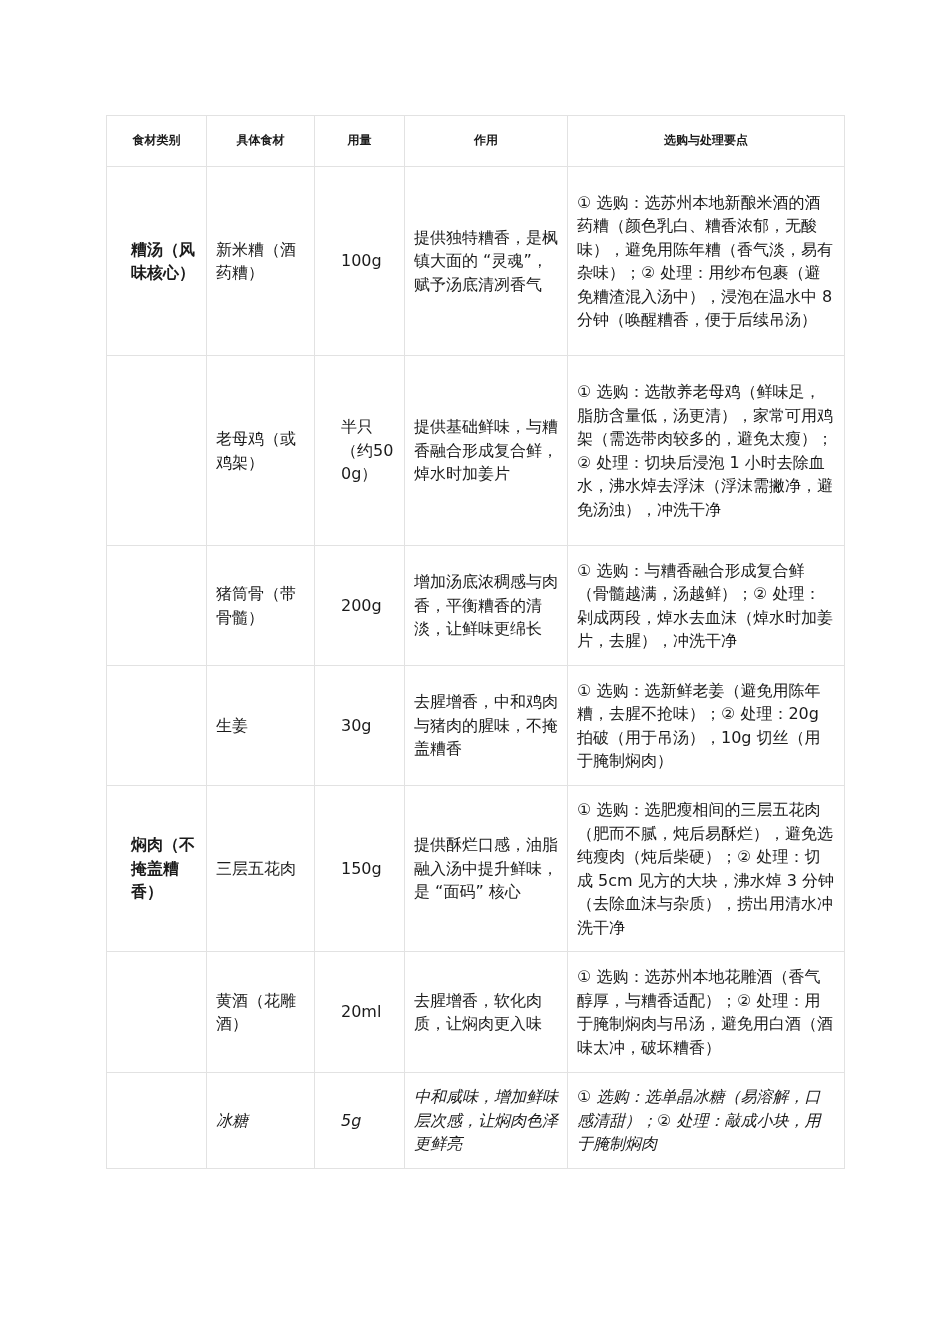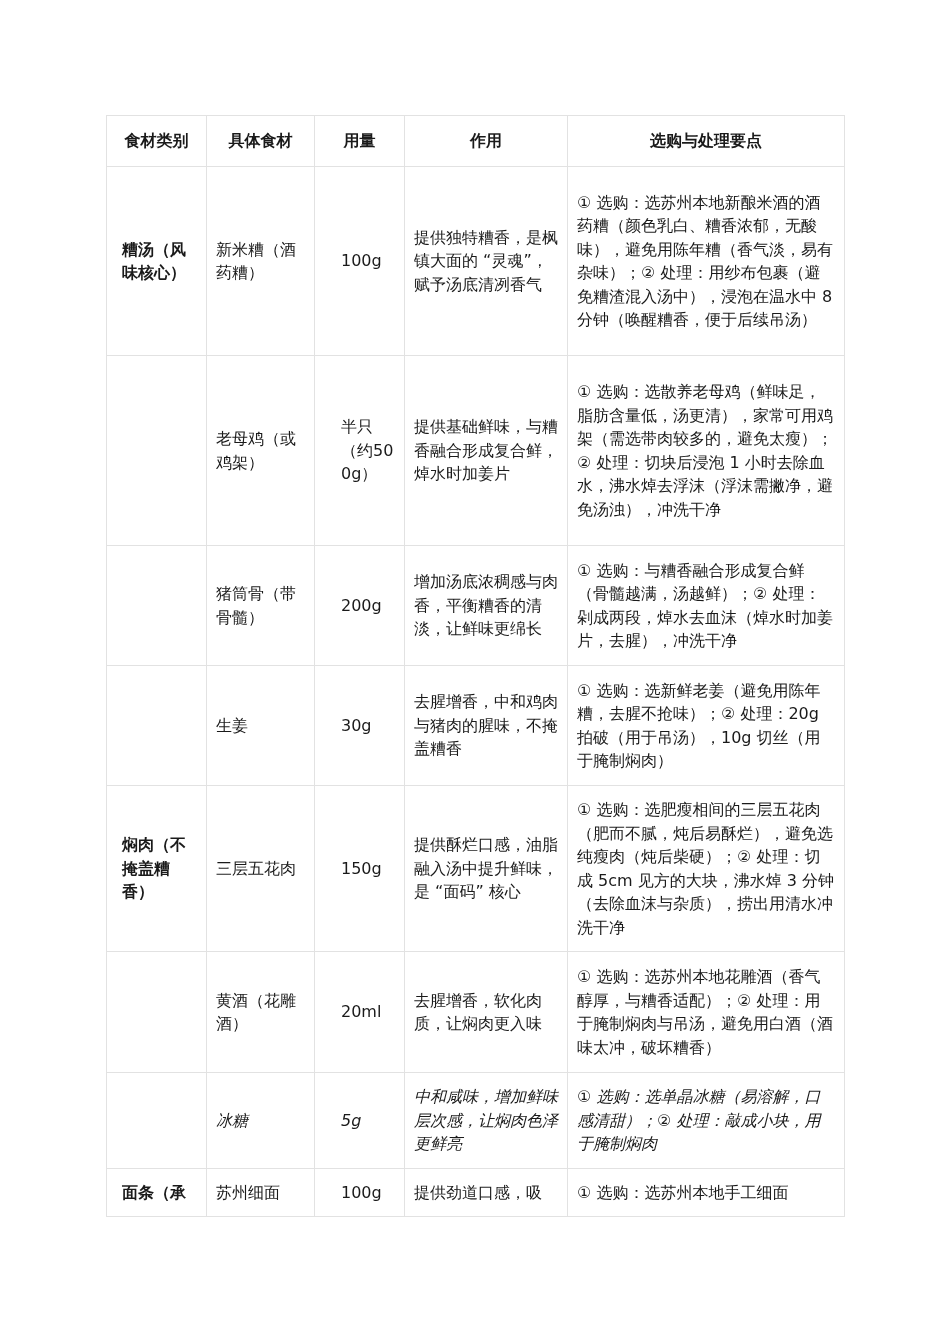--- a/index.html
+++ b/index.html
@@ -37,25 +37,25 @@
       border: 1.5px solid #e2e2e2;
       padding: 0 9px;
       vertical-align: middle;
       word-break: break-all;
       overflow-wrap: anywhere;
     }
     table.ingredients th {
       font-weight: bold;
       text-align: center;
       height: 50px;
-      font-size: 16px;
+      font-size: 12px;
     }
     table.ingredients td.cat {
       font-weight: bold;
-      padding-left: 15px;
+      padding-left: 24px;
     }
     table.ingredients td.qty {
       padding-left: 26px;
     }
     col.c1 { width: 100px; }
     col.c2 { width: 108px; }
     col.c3 { width: 90px; }
     col.c4 { width: 163px; }
     col.c5 { width: 277px; }
     tr.r1 td { height: 188px; }
@@ -132,22 +132,15 @@
         <td>去腥增香，软化肉质，让焖肉更入味</td>
         <td>① 选购：选苏州本地花雕酒（香气醇厚，与糟香适配）；② 处理：用于腌制焖肉与吊汤，避免用白酒（酒味太冲，破坏糟香）</td>
       </tr>
       <tr class="r7">
         <td class="cat"></td>
         <td>冰糖</td>
         <td class="qty">5g</td>
         <td>中和咸味，增加鲜味层次感，让焖肉色泽更鲜亮</td>
         <td>① 选购：选单晶冰糖（易溶解，口感清甜）；② 处理：敲成小块，用于腌制焖肉</td>
       </tr>
-      <tr class="r8">
-        <td class="cat">面条（承</td>
-        <td>苏州细面</td>
-        <td class="qty">100g</td>
-        <td>提供劲道口感，吸</td>
-        <td>① 选购：选苏州本地手工细面</td>
-      </tr>
     </tbody>
   </table>
 </div>
 
 </body></html>

